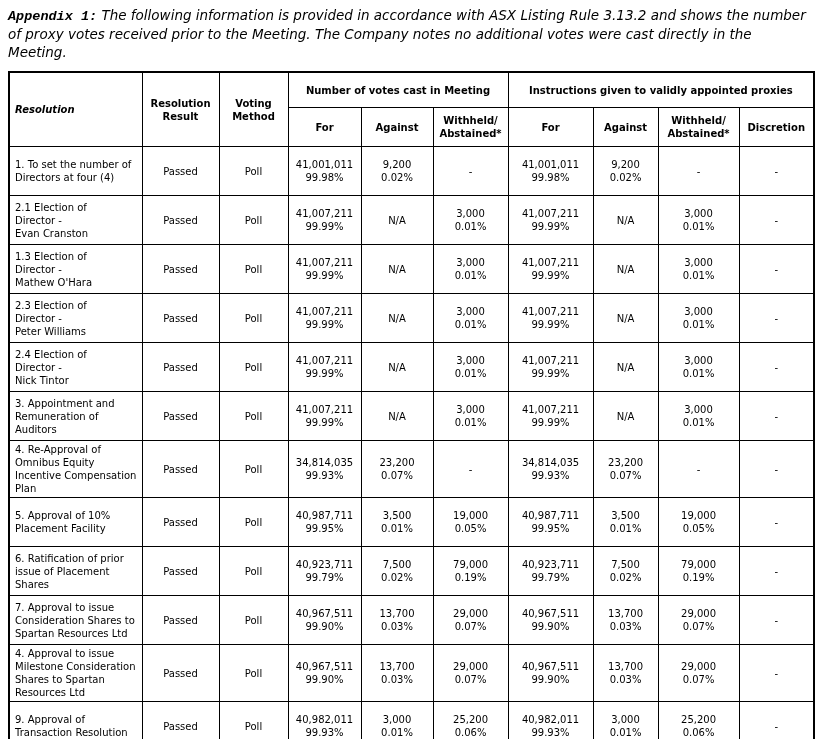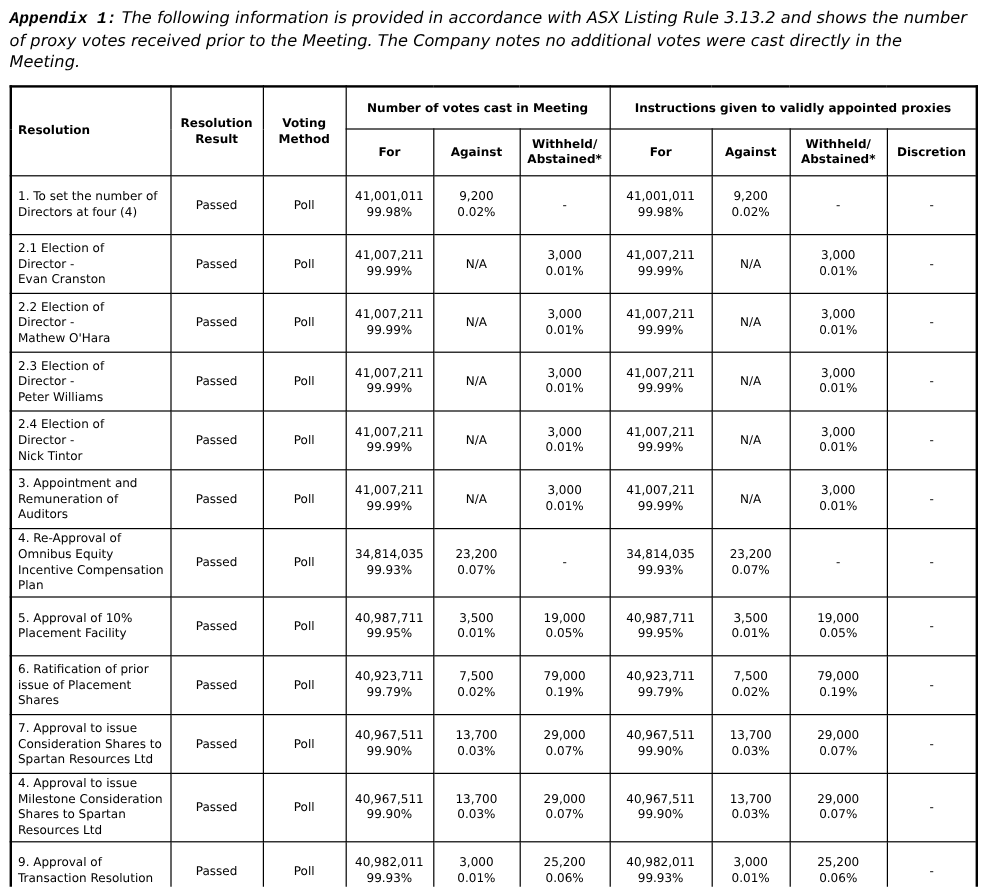--- a/index.html
+++ b/index.html
@@ -48,20 +48,21 @@
   .votes-table th.group-head {
     height: 30px;
     text-align: center;
   }
   .votes-table tr.subhead th {
     height: 34px;
   }
   .votes-table th.res-head {
     text-align: left;
     padding-left: 5px;
+    font-style: italic;
   }
   .votes-table td {
     height: 44px;
   }
   .votes-table td.cell-left {
     text-align: left;
     padding-left: 5px;
   }
 </style>
 </head>
@@ -131,21 +132,21 @@
         <td>3,000
 0.01%</td>
         <td>41,007,211
 99.99%</td>
         <td>N/A</td>
         <td>3,000
 0.01%</td>
         <td>-</td>
       </tr>
       <tr>
-        <td class="cell-left">2.2 Election of
+        <td class="cell-left">1.3 Election of
 Director -
 Mathew O'Hara</td>
         <td>Passed</td>
         <td>Poll</td>
         <td>41,007,211
 99.99%</td>
         <td>N/A</td>
         <td>3,000
 0.01%</td>
         <td>41,007,211

